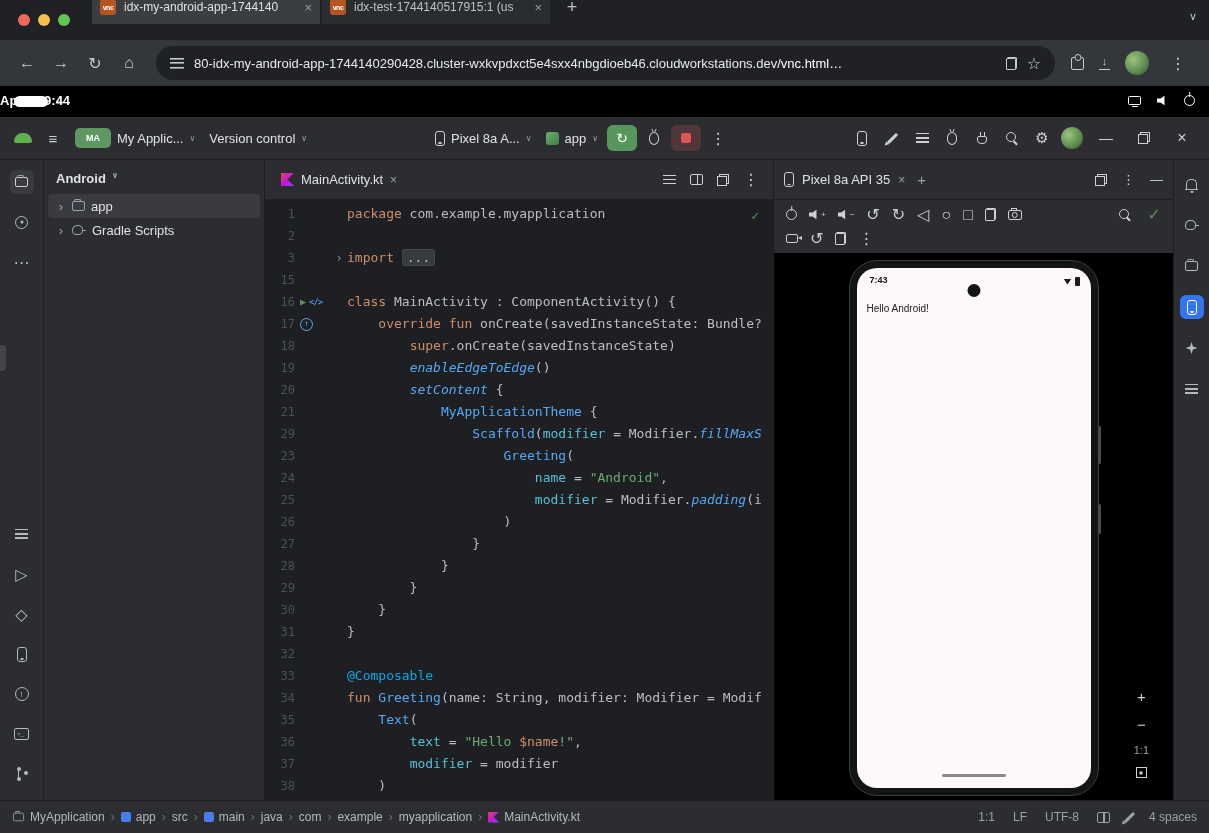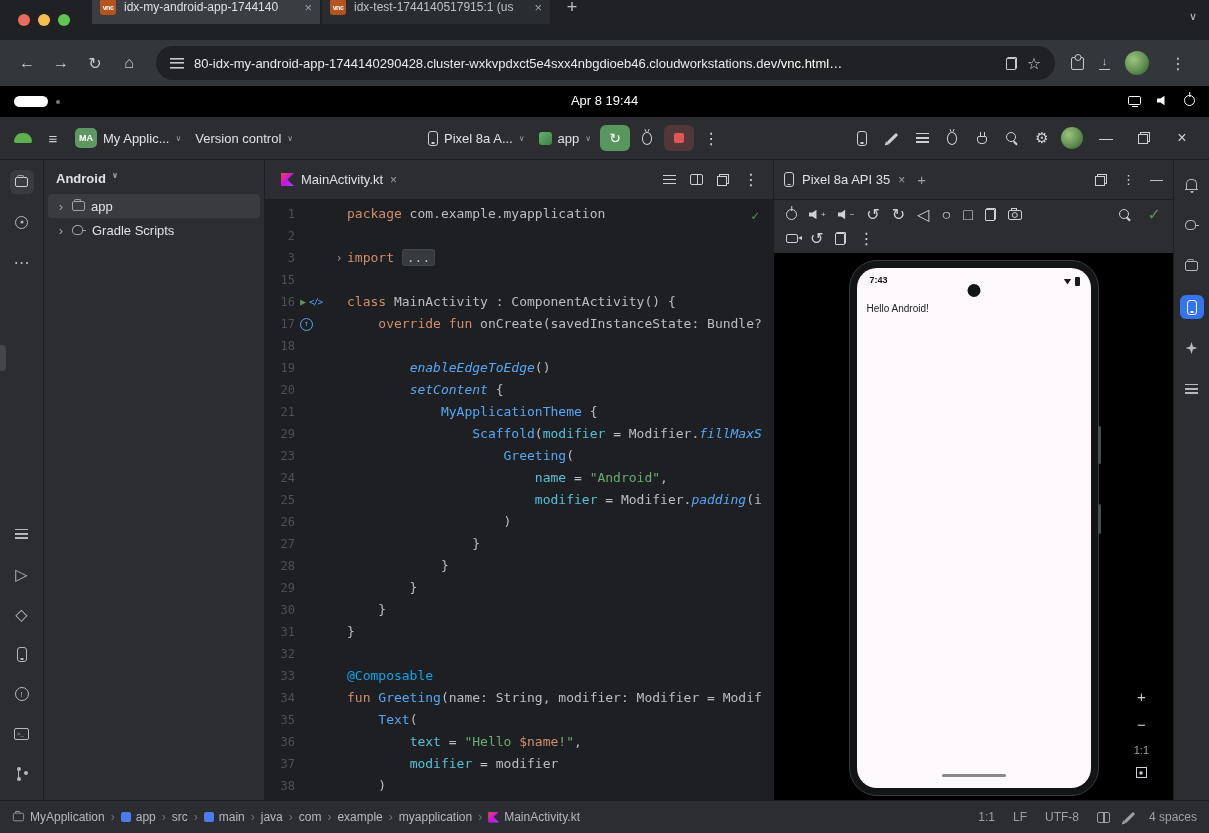--- a/index.html
+++ b/index.html
@@ -26,28 +26,28 @@
   .omnibox{flex:1;height:34px;background:#1F2125;border-radius:17px;margin:0 8px;display:flex;align-items:center;gap:10px;padding:0 14px;font-size:13px;overflow:hidden}
   .url{flex:1;white-space:nowrap;overflow:hidden}
   .url .dom{color:#E8EAED}.url .path{color:#ffffff}
   .nav-right{display:flex;align-items:center;gap:14px;padding:0 4px}
   .avatar{width:24px;height:24px;border-radius:50%;background:radial-gradient(circle at 35% 35%,#9BC47E,#5C8A4E 60%,#2F4D28);flex:none}
 
   
   .vncbar{position:absolute;top:86px;left:0;right:0;height:31px;background:#000}
   .pill{position:absolute;left:14px;top:10px;width:34px;height:11px;border-radius:6px;background:#fff}
   .wdot{position:absolute;left:56px;top:14px;width:4px;height:4px;border-radius:50%;background:#777}
-  .clock{position:absolute;left:0;right:0;top:7px;text-align:center;color:#fff;font-size:13px;font-weight:normal}
+  .clock{position:absolute;left:0;right:0;top:7px;text-align:left;color:#fff;font-size:13px;font-weight:bold}
   .vnc-ics{position:absolute;right:14px;top:9px;display:flex;gap:16px;align-items:center;color:#fff}
 
   
   .toolbar{position:absolute;top:117px;left:0;right:0;height:43px;background:#2B2D30;border-bottom:1px solid #1E1F22;display:flex;align-items:center;padding:0 10px;gap:4px}
   .widget{display:flex;align-items:center;gap:6px;padding:4px 5px;border-radius:6px;color:#DFE1E5;font-size:13px;white-space:nowrap}
   .chev{font-size:8px;color:#9DA0A8}
-  .badge{width:22px;height:20px;border-radius:5px;background:#5E9762;color:#fff;font-size:9px;font-weight:bold;display:flex;align-items:center;justify-content:center}
+  .badge{width:36px;height:20px;border-radius:5px;background:#5E9762;color:#fff;font-size:9px;font-weight:bold;display:flex;align-items:center;justify-content:center}
   .spacer{flex:1}
   .gbtn{width:26px;height:26px;display:flex;align-items:center;justify-content:center;color:#CED0D6;flex:none}
   .runbtn{width:30px;height:26px;border-radius:6px;background:#57965C;color:#fff;font-size:14px;display:flex;align-items:center;justify-content:center}
   .stopbtn{width:30px;height:26px;border-radius:6px;background:rgba(219,92,92,.22);display:flex;align-items:center;justify-content:center}
   .stopbtn i{width:10px;height:10px;border-radius:2px;background:#E05555}
   .winbtn{width:34px;height:30px;display:flex;align-items:center;justify-content:center;color:#CED0D6;font-size:14px}
   .android-head{width:18px;height:10px;background:#5FB04F;border-radius:9px 9px 2px 2px}
   .runcfg-ic{width:13px;height:13px;border-radius:3px;background:linear-gradient(135deg,#67B36B,#3E7F46)}
 
   .main{position:absolute;top:160px;left:0;right:0;height:640px;display:flex}
@@ -364,21 +364,21 @@
         </div>
       </div>
       <div class="code-area">
         <span class="inspect">✓</span>
       <div class="code-line"><div class="gutter"><span class="gnum">1</span><span class="gicons"></span></div><div class="code-text"><span class="tk-kw">package</span><span class="tk-pl"> com.example.myapplication</span></div></div>
           <div class="code-line"><div class="gutter"><span class="gnum">2</span><span class="gicons"></span></div><div class="code-text"></div></div>
           <div class="code-line"><div class="gutter"><span class="gnum">3</span><span class="gicons"></span><span class="gfold">›</span></div><div class="code-text"><span class="tk-kw">import</span><span class="tk-pl"> </span><span class="tk-folded">...</span></div></div>
           <div class="code-line"><div class="gutter"><span class="gnum">15</span><span class="gicons"></span></div><div class="code-text"></div></div>
           <div class="code-line"><div class="gutter"><span class="gnum">16</span><span class="gicons"><span class="g-run">▶</span><span class="g-src">&lt;/&gt;</span></span></div><div class="code-text"><span class="tk-kw">class</span><span class="tk-pl"> MainActivity : ComponentActivity() {</span></div></div>
           <div class="code-line"><div class="gutter"><span class="gnum">17</span><span class="gicons"><span class="g-ovr">↑</span></span></div><div class="code-text"><span class="tk-pl">    </span><span class="tk-kw">override</span><span class="tk-pl"> </span><span class="tk-kw">fun</span><span class="tk-pl"> onCreate(savedInstanceState: Bundle?</span></div></div>
-          <div class="code-line"><div class="gutter"><span class="gnum">18</span><span class="gicons"></span></div></div>
+          <div class="code-line"><div class="gutter"><span class="gnum">18</span><span class="gicons"></span></div><div class="code-text"><span class="tk-pl">        </span><span class="tk-kw">super</span><span class="tk-pl">.onCreate(savedInstanceState)</span></div></div>
           <div class="code-line"><div class="gutter"><span class="gnum">19</span><span class="gicons"></span></div><div class="code-text"><span class="tk-pl">        </span><span class="tk-ext">enableEdgeToEdge</span><span class="tk-pl">()</span></div></div>
           <div class="code-line"><div class="gutter"><span class="gnum">20</span><span class="gicons"></span></div><div class="code-text"><span class="tk-pl">        </span><span class="tk-ext">setContent</span><span class="tk-pl"> {</span></div></div>
           <div class="code-line"><div class="gutter"><span class="gnum">21</span><span class="gicons"></span></div><div class="code-text"><span class="tk-pl">            </span><span class="tk-comp">MyApplicationTheme</span><span class="tk-pl"> {</span></div></div>
           <div class="code-line"><div class="gutter"><span class="gnum">29</span><span class="gicons"></span></div><div class="code-text"><span class="tk-pl">                </span><span class="tk-comp">Scaffold</span><span class="tk-pl">(</span><span class="tk-named">modifier</span><span class="tk-pl"> = Modifier.</span><span class="tk-ext">fillMaxS</span></div></div>
           <div class="code-line"><div class="gutter"><span class="gnum">23</span><span class="gicons"></span></div><div class="code-text"><span class="tk-pl">                    </span><span class="tk-comp">Greeting</span><span class="tk-pl">(</span></div></div>
           <div class="code-line"><div class="gutter"><span class="gnum">24</span><span class="gicons"></span></div><div class="code-text"><span class="tk-pl">                        </span><span class="tk-named">name</span><span class="tk-pl"> = </span><span class="tk-str">"Android"</span><span class="tk-pl">,</span></div></div>
           <div class="code-line"><div class="gutter"><span class="gnum">25</span><span class="gicons"></span></div><div class="code-text"><span class="tk-pl">                        </span><span class="tk-named">modifier</span><span class="tk-pl"> = Modifier.</span><span class="tk-ext">padding</span><span class="tk-pl">(i</span></div></div>
           <div class="code-line"><div class="gutter"><span class="gnum">26</span><span class="gicons"></span></div><div class="code-text"><span class="tk-pl">                    )</span></div></div>
           <div class="code-line"><div class="gutter"><span class="gnum">27</span><span class="gicons"></span></div><div class="code-text"><span class="tk-pl">                }</span></div></div>
           <div class="code-line"><div class="gutter"><span class="gnum">28</span><span class="gicons"></span></div><div class="code-text"><span class="tk-pl">            }</span></div></div>

